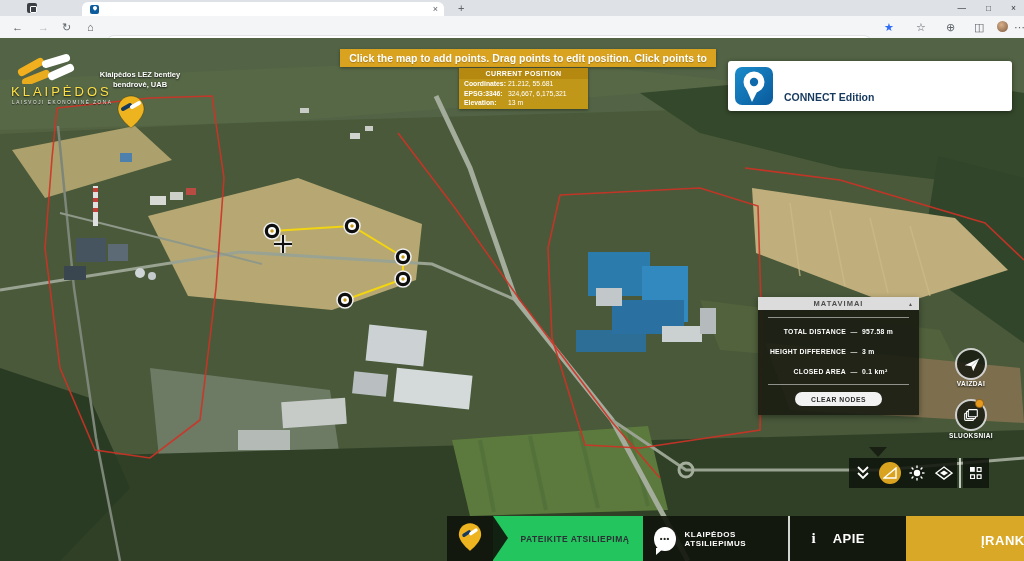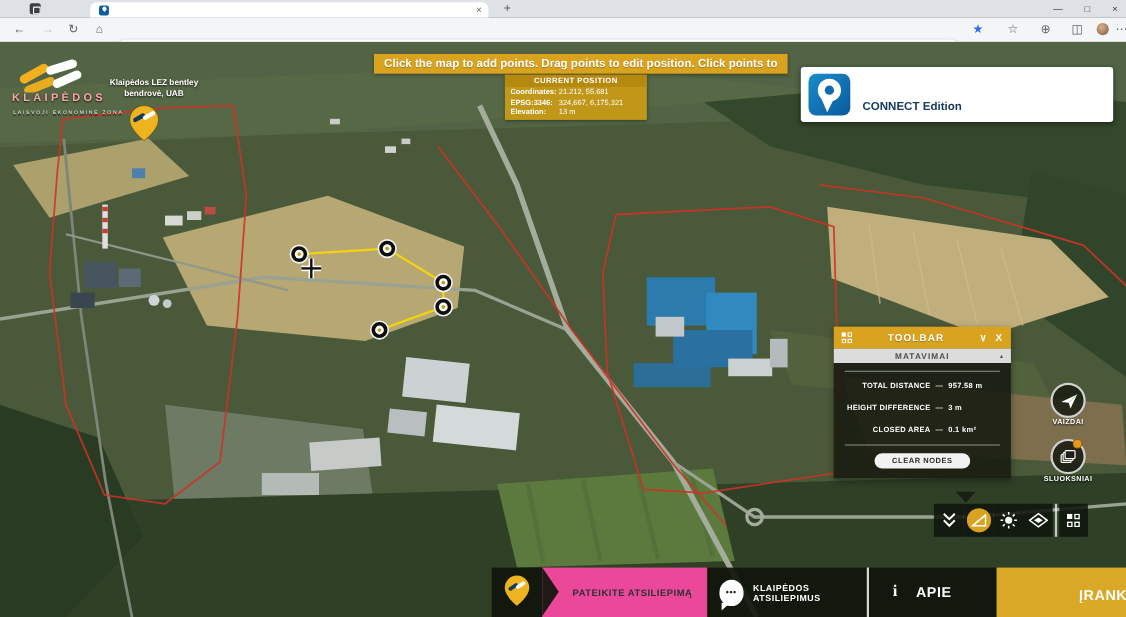--- a/index.html
+++ b/index.html
@@ -22,21 +22,21 @@
   .addr{left:106px;top:19px;width:764px;height:15px;background:#fff;border:1px solid #e2e4e8;border-radius:8px;display:flex;align-items:center;}
   .lock{width:7px;height:9px;margin-left:9px;position:relative;flex:0 0 auto;}
   .lock .body{position:absolute;left:0;top:4px;width:7px;height:5px;background:#80868b;border-radius:1px;}
   .lock .sh{position:absolute;left:1.2px;top:0.5px;width:4.6px;height:5px;border:1.1px solid #80868b;border-bottom:none;border-radius:3px 3px 0 0;}
   .url{font-size:9.5px;color:#45484d;margin-left:6px;white-space:nowrap;}
   
   .viewport{left:0;top:38px;width:1024px;height:523px;}
   .banner{left:340px;top:49px;width:376px;height:18px;background:#d9a31f;color:#fff;
           font-size:10.5px;font-weight:bold;text-align:center;line-height:18px;
           text-shadow:0 1px 1px rgba(0,0,0,.25);box-shadow:0 1px 3px rgba(0,0,0,.35);}
-  .brand-name{left:11px;top:84px;font-size:10px;font-weight:bold;color:#fca5a5;letter-spacing:3px;text-shadow:0 1px 2px rgba(0,0,0,.8);}
+  .brand-name{left:11px;top:84px;font-size:13px;font-weight:normal;color:#fde047;letter-spacing:3px;text-shadow:0 1px 2px rgba(0,0,0,.8);}
   .brand-tag{left:12px;top:100px;font-size:4.6px;color:#e9e9e9;letter-spacing:1.6px;text-shadow:0 1px 1px rgba(0,0,0,.8);}
   .company{left:86px;top:70px;width:108px;font-size:7.5px;line-height:9.5px;color:#fff;text-align:center;font-weight:bold;text-shadow:0 1px 2px rgba(0,0,0,.85);}
   .posbox{left:459px;top:68px;width:129px;background:rgba(197,153,22,.96);box-shadow:0 1px 3px rgba(0,0,0,.4);}
   .posbox .hd{background:#b5880f;color:#fff;font-size:7px;font-weight:bold;text-align:center;letter-spacing:.4px;padding:2px 0;}
   .posbox .row{display:flex;font-size:6.8px;color:#fff;padding:1.2px 5px;}
   .posbox .row .lb{width:44px;font-weight:bold;}
   .posbox .row .vl{flex:1;}
   .oclogo{left:728px;top:61px;width:284px;height:50px;background:#fff;border-radius:3px;box-shadow:0 1px 5px rgba(0,0,0,.45);}
   .octile{left:7px;top:6px;width:38px;height:38px;border-radius:7px;background:linear-gradient(135deg,#1a8ccb,#0a5a9c);}
   .octitle{left:55px;top:6px;font-size:19px;font-weight:bold;color:#5cb446;letter-spacing:-0.3px;}
@@ -67,21 +67,21 @@
   .measure-circ{width:22px;height:22px;border-radius:50%;background:#d9a31f;display:flex;align-items:center;justify-content:center;}
   
   .circbtn{width:32px;height:32px;border-radius:50%;background:rgba(22,27,17,.85);border:2px solid rgba(240,240,240,.85);
            display:flex;align-items:center;justify-content:center;box-sizing:border-box;}
   .circlbl{width:70px;text-align:center;font-size:6.5px;font-weight:bold;color:#fff;letter-spacing:.4px;text-shadow:0 1px 2px rgba(0,0,0,.9);}
   .orangedot{left:975px;top:399px;width:7px;height:7px;border-radius:50%;background:#e89a1e;border:1px solid rgba(0,0,0,.35);}
   
   .bbar-dark{background:rgba(17,22,13,.93);}
   .bbar{top:516px;height:45px;}
   .bbar-lbl{color:#fff;font-size:13px;font-weight:bold;letter-spacing:.5px;}
-  .feedback-gray{left:493px;top:516px;width:150px;height:45px;background:#ec4899;display:flex;align-items:center;justify-content:center;}
+  .feedback-gray{left:493px;top:516px;width:150px;height:45px;background:#22c55e;display:flex;align-items:center;justify-content:center;}
   .feedback-gray span{color:#2c3136;font-size:8.5px;font-weight:bold;letter-spacing:.5px;padding-left:14px;}
   .arrowhead{left:493px;top:516px;width:0;height:0;border-top:22.5px solid transparent;border-bottom:22.5px solid transparent;border-left:15px solid rgba(17,22,13,.93);}
   .bubble{width:24px;height:24px;background:#fff;border-radius:50%;position:relative;display:flex;align-items:center;justify-content:center;}
   .bubble::after{content:"";position:absolute;left:2px;bottom:-4px;width:0;height:0;border-top:7px solid #fff;border-right:8px solid transparent;}
   .bubble span{color:#1a1f16;font-size:8px;font-weight:bold;letter-spacing:.5px;}
   .vsep{left:788px;top:516px;width:1.5px;height:45px;background:rgba(240,240,240,.85);}
   .tools-yellow{left:906px;top:516px;width:118px;height:49px;background:#d9a826;display:flex;align-items:center;gap:43px;}
   svg{display:block;}
 </style>
 </head>
@@ -273,31 +273,20 @@
     <svg width="38" height="38" viewBox="0 0 38 38">
       <circle cx="19" cy="15" r="10.5" fill="#fff"></circle>
       <circle cx="19" cy="15" r="4.2" fill="#0f6aab"></circle>
       <path d="M11,21 L17,35 L22,25 Z" fill="#fff"></path>
     </svg>
   </div>
   <div class="abs ocsub">CONNECT Edition</div>
 </div>
 
 <div class="abs panel">
-  <div class="panel-hd">
-    <svg width="10" height="10" viewBox="0 0 10 10" style="margin-left:7px;">
-      <rect x="0" y="0" width="4" height="4" fill="#fff"></rect>
-      <rect x="6" y="0.5" width="3.2" height="3.2" fill="none" stroke="#fff" stroke-width="1"></rect>
-      <rect x="0.5" y="6.5" width="3.2" height="3.2" fill="none" stroke="#fff" stroke-width="1"></rect>
-      <rect x="6" y="6.5" width="3.2" height="3.2" fill="none" stroke="#fff" stroke-width="1"></rect>
-    </svg>
-    <span class="ttl">TOOLBAR</span>
-    <span class="gly">∨</span>
-    <span class="gly">X</span>
-  </div>
   <div class="panel-sec">
     <span>MATAVIMAI</span>
     <span class="arr">▲</span>
   </div>
   <div class="panel-bd">
     <div class="hr"></div>
     <div class="mrow">
         <span class="lb">TOTAL DISTANCE</span>
         <span class="dash">—</span>
         <span class="vl">957.58 m</span>

